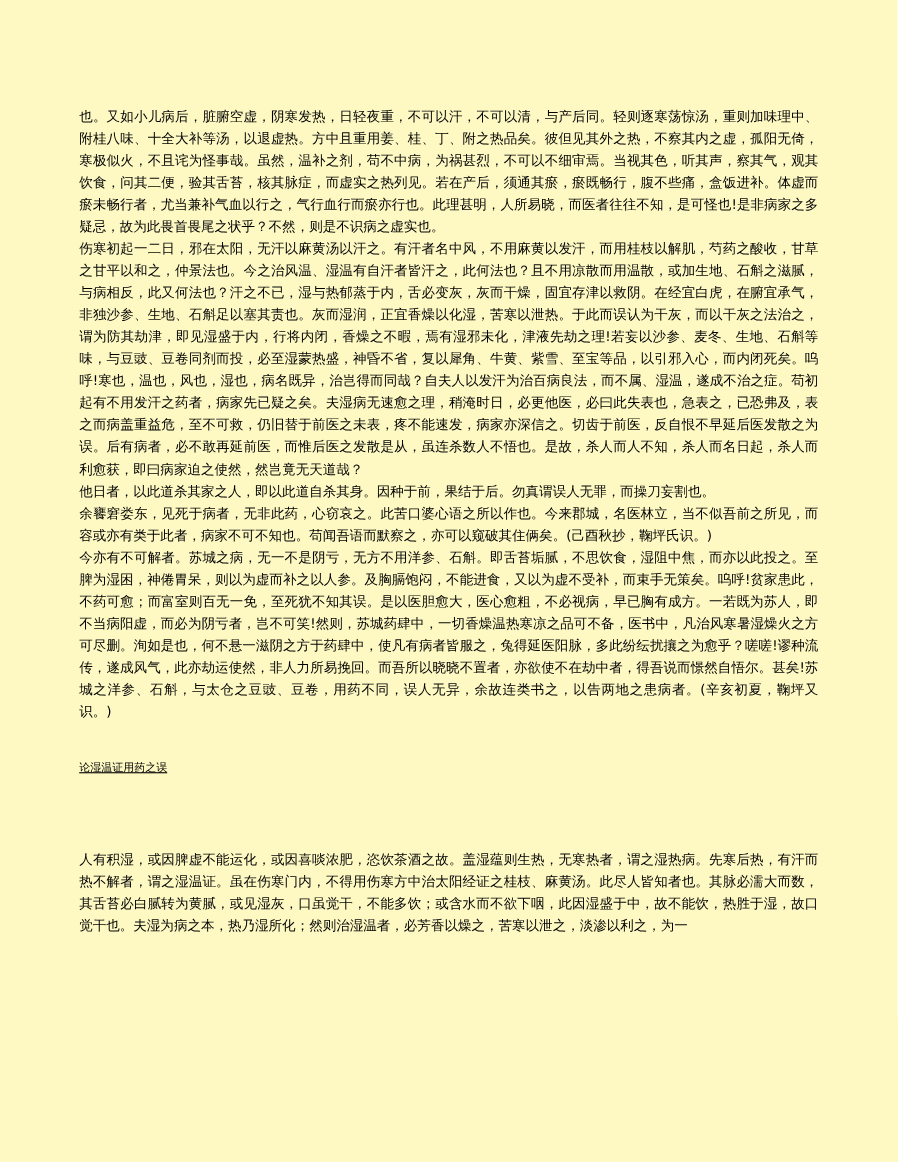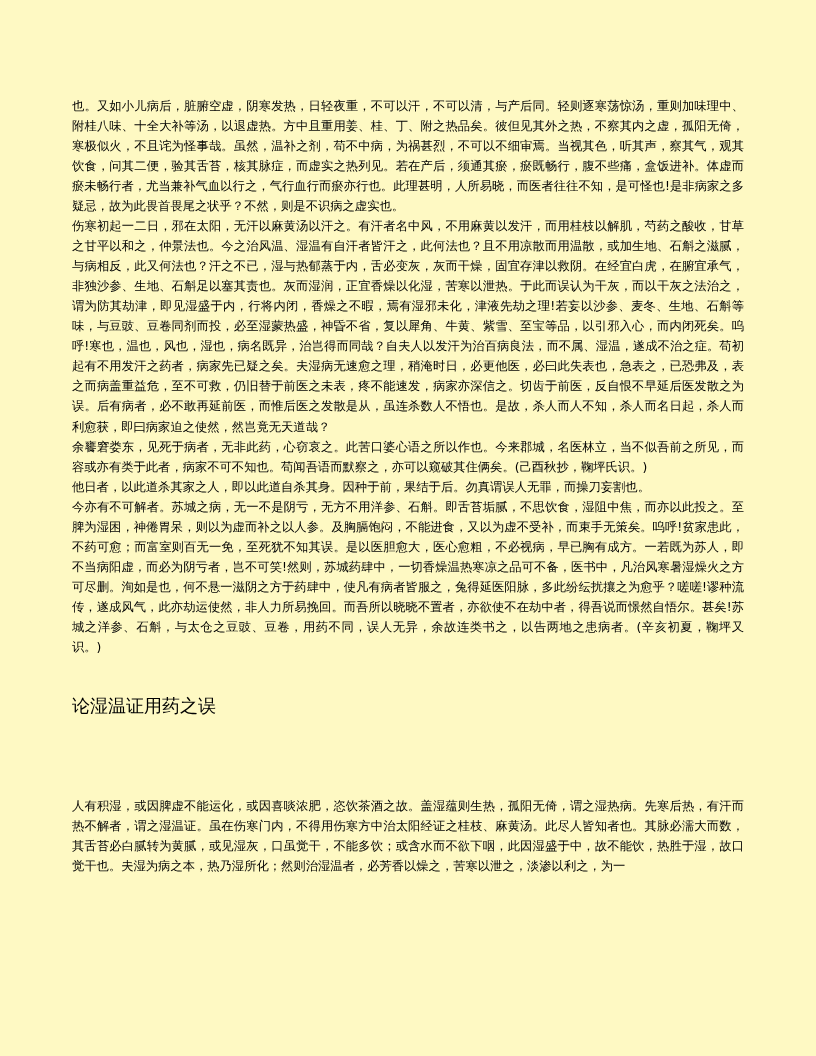--- a/index.html
+++ b/index.html
@@ -27,36 +27,37 @@
     text-align: justify;
     text-justify: inter-ideograph;
     letter-spacing: 0px;
   }
   .para {
     margin: 0 0 0 0;
     text-indent: 0;
     white-space: normal;
   }
   .heading {
-    margin: 24px 0 12px 0;
-    font-size: 18px;
+    margin: 24px 0 0 0;
+    font-size: 10px;
     line-height: 1.63;
     font-weight: normal;
+    text-decoration: underline;
   }
   .gap-small { height: 10px; }
   .gap-large { height: 64px; }
 </style>
 </head>
 <body>
 
 <div class="page">
   <div class="doc-body">
     <p class="para">也。又如小儿病后，脏腑空虚，阴寒发热，日轻夜重，不可以汗，不可以清，与产后同。轻则逐寒荡惊汤，重则加味理中、附桂八味、十全大补等汤，以退虚热。方中且重用姜、桂、丁、附之热品矣。彼但见其外之热，不察其内之虚，孤阳无倚，寒极似火，不且诧为怪事哉。虽然，温补之剂，苟不中病，为祸甚烈，不可以不细审焉。当视其色，听其声，察其气，观其饮食，问其二便，验其舌苔，核其脉症，而虚实之热列见。若在产后，须通其瘀，瘀既畅行，腹不些痛，盒饭进补。体虚而瘀未畅行者，尤当兼补气血以行之，气行血行而瘀亦行也。此理甚明，人所易晓，而医者往往不知，是可怪也!是非病家之多疑忌，故为此畏首畏尾之状乎？不然，则是不识病之虚实也。</p>
     <p class="para">伤寒初起一二日，邪在太阳，无汗以麻黄汤以汗之。有汗者名中风，不用麻黄以发汗，而用桂枝以解肌，芍药之酸收，甘草之甘平以和之，仲景法也。今之治风温、湿温有自汗者皆汗之，此何法也？且不用凉散而用温散，或加生地、石斛之滋腻，与病相反，此又何法也？汗之不已，湿与热郁蒸于内，舌必变灰，灰而干燥，固宜存津以救阴。在经宜白虎，在腑宜承气，非独沙参、生地、石斛足以塞其责也。灰而湿润，正宜香燥以化湿，苦寒以泄热。于此而误认为干灰，而以干灰之法治之，谓为防其劫津，即见湿盛于内，行将内闭，香燥之不暇，焉有湿邪未化，津液先劫之理!若妄以沙参、麦冬、生地、石斛等味，与豆豉、豆卷同剂而投，必至湿蒙热盛，神昏不省，复以犀角、牛黄、紫雪、至宝等品，以引邪入心，而内闭死矣。呜呼!寒也，温也，风也，湿也，病名既异，治岂得而同哉？自夫人以发汗为治百病良法，而不属、湿温，遂成不治之症。苟初起有不用发汗之药者，病家先已疑之矣。夫湿病无速愈之理，稍淹时日，必更他医，必曰此失表也，急表之，已恐弗及，表之而病盖重益危，至不可救，仍旧替于前医之未表，疼不能速发，病家亦深信之。切齿于前医，反自恨不早延后医发散之为误。后有病者，必不敢再延前医，而惟后医之发散是从，虽连杀数人不悟也。是故，杀人而人不知，杀人而名日起，杀人而利愈获，即曰病家迫之使然，然岂竟无天道哉？</p>
+    <p class="para">他日者，以此道杀其家之人，即以此道自杀其身。因种于前，果结于后。勿真谓误人无罪，而操刀妄割也。</p>
     <p class="para">余饔窘娄东，见死于病者，无非此药，心窃哀之。此苦口婆心语之所以作也。今来郡城，名医林立，当不似吾前之所见，而容或亦有类于此者，病家不可不知也。苟闻吾语而默察之，亦可以窥破其住俩矣。(己酉秋抄，鞠坪氏识。)</p>
-    <p class="para">他日者，以此道杀其家之人，即以此道自杀其身。因种于前，果结于后。勿真谓误人无罪，而操刀妄割也。</p>
     <p class="para">今亦有不可解者。苏城之病，无一不是阴亏，无方不用洋参、石斛。即舌苔垢腻，不思饮食，湿阻中焦，而亦以此投之。至脾为湿困，神倦胃呆，则以为虚而补之以人参。及胸膈饱闷，不能进食，又以为虚不受补，而束手无策矣。呜呼!贫家患此，不药可愈；而富室则百无一免，至死犹不知其误。是以医胆愈大，医心愈粗，不必视病，早已胸有成方。一若既为苏人，即不当病阳虚，而必为阴亏者，岂不可笑!然则，苏城药肆中，一切香燥温热寒凉之品可不备，医书中，凡治风寒暑湿燥火之方可尽删。洵如是也，何不悬一滋阴之方于药肆中，使凡有病者皆服之，兔得延医阳脉，多此纷纭扰攘之为愈乎？嗟嗟!谬种流传，遂成风气，此亦劫运使然，非人力所易挽回。而吾所以晓晓不置者，亦欲使不在劫中者，得吾说而憬然自悟尔。甚矣!苏城之洋参、石斛，与太仓之豆豉、豆卷，用药不同，误人无异，余故连类书之，以告两地之患病者。(辛亥初夏，鞠坪又识。)</p>
     <div class="gap-small"></div>
     <p class="heading">论湿温证用药之误</p>
     <div class="gap-large"></div>
-    <p class="para">人有积湿，或因脾虚不能运化，或因喜啖浓肥，恣饮茶酒之故。盖湿蕴则生热，孤阳无倚，谓之湿热病。先寒后热，有汗而热不解者，谓之湿温证。虽在伤寒门内，不得用伤寒方中治太阳经证之桂枝、麻黄汤。此尽人皆知者也。其脉必濡大而数，其舌苔必白腻转为黄腻，或见湿灰，口虽觉干，不能多饮；或含水而不欲下咽，此因湿盛于中，故不能饮，热胜于湿，故口觉干也。夫湿为病之本，热乃湿所化；然则治湿温者，必芳香以燥之，苦寒以泄之，淡渗以利之，为一</p>
+    <p class="para">人有积湿，或因脾虚不能运化，或因喜啖浓肥，恣饮茶酒之故。盖湿蕴则生热，无寒热者，谓之湿热病。先寒后热，有汗而热不解者，谓之湿温证。虽在伤寒门内，不得用伤寒方中治太阳经证之桂枝、麻黄汤。此尽人皆知者也。其脉必濡大而数，其舌苔必白腻转为黄腻，或见湿灰，口虽觉干，不能多饮；或含水而不欲下咽，此因湿盛于中，故不能饮，热胜于湿，故口觉干也。夫湿为病之本，热乃湿所化；然则治湿温者，必芳香以燥之，苦寒以泄之，淡渗以利之，为一</p>
   </div>
 </div>
 
 </body></html>

